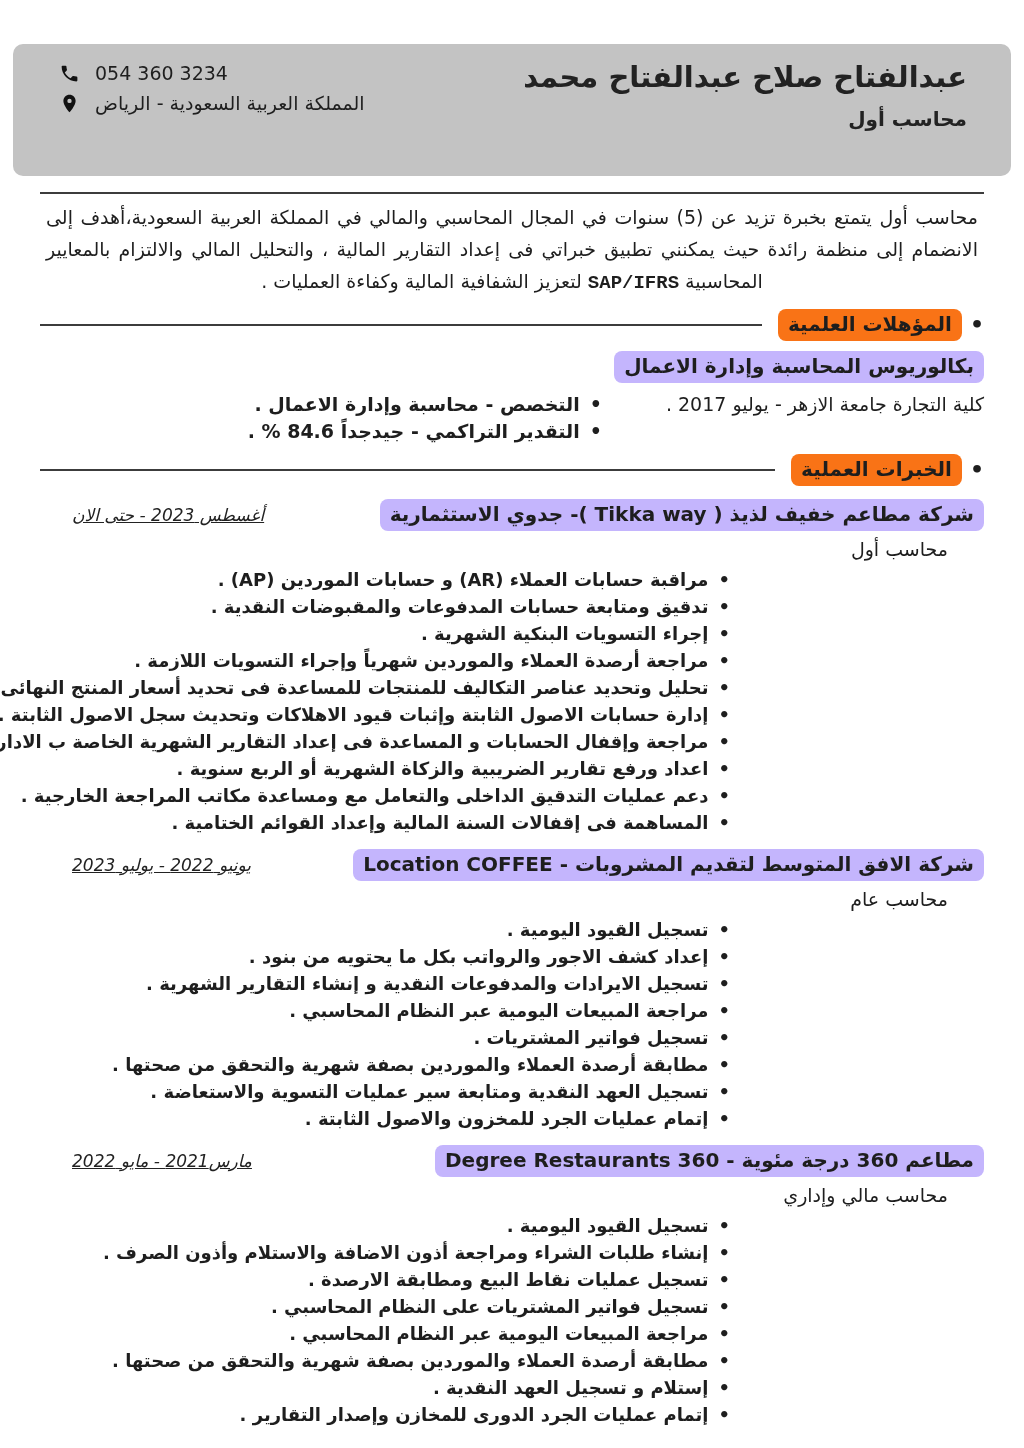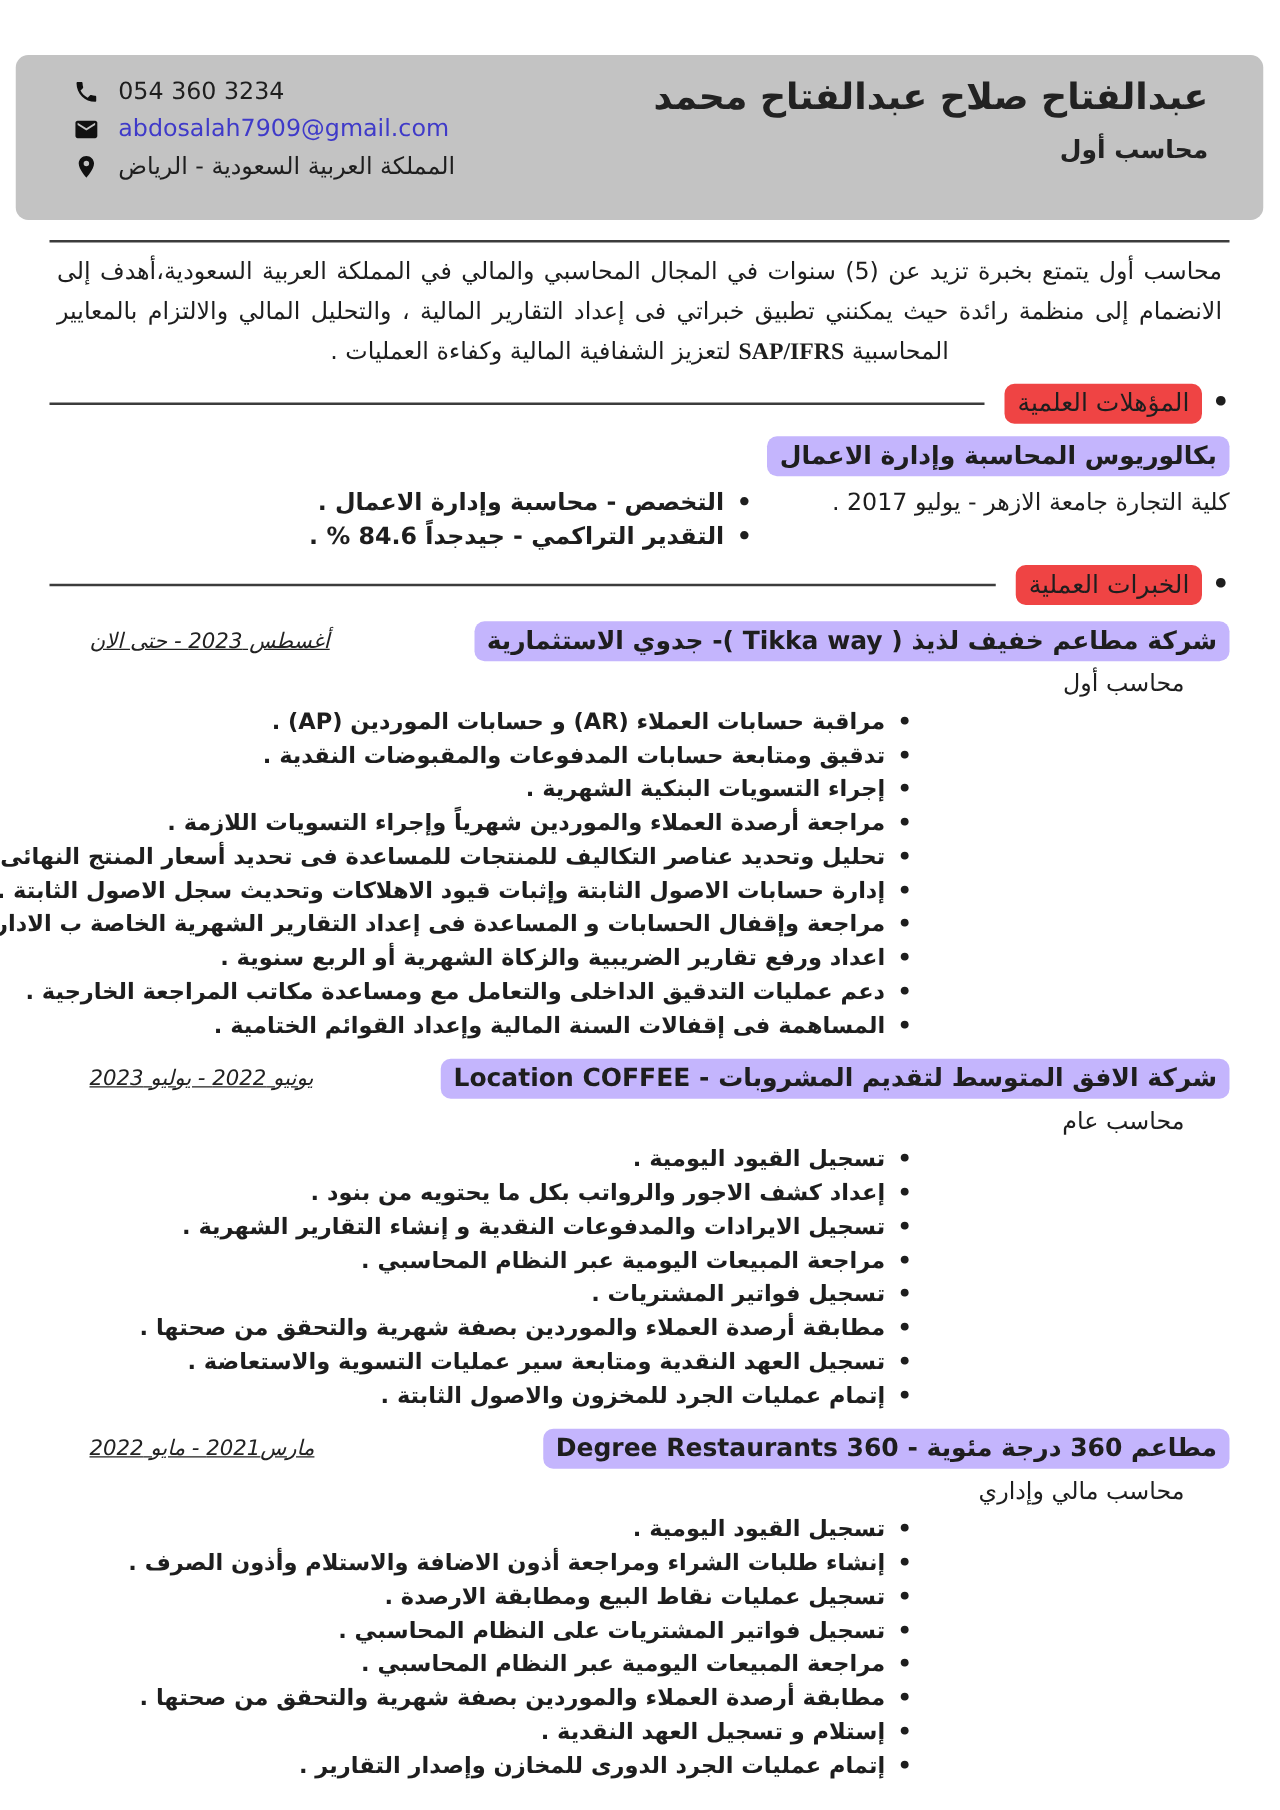--- a/index.html
+++ b/index.html
@@ -29,28 +29,28 @@
   .loc-text { direction: rtl; }
 
   
   .divider { margin: 16px 40px 0; border-top: 2px solid #3c3c3c; }
 
   
   .summary {
     margin: 8px 46px 0; font-size: 19px; line-height: 1.68;
     text-align: justify; text-align-last: center;
   }
-  .summary b { font-family: Liberation Serif, serif; margin-top: 34px; }
+  .summary b { font-family: Liberation Mono, monospace; margin-top: 34px; }
 
   
   .section-header { display: flex; align-items: center; margin: 9px 40px 0; gap: 8px; }
   .section-bullet::before { content: "•"; font-size: 22px; font-weight: 700; }
   .section-chip {
-    background: #ef4444; border-radius: 8px; padding: 3px 10px 5px;
-    font-size: 20px; font-weight: 400; white-space: nowrap;
+    background: #f97316; border-radius: 8px; padding: 3px 10px 5px;
+    font-size: 20px; font-weight: 700; white-space: nowrap;
   }
   .section-line { flex: 1; border-top: 2px solid #3c3c3c; margin-right: 8px; }
 
   
   .edu { margin: 10px 40px 0; }
   .chip {
     display: inline-block; background: #c4b5fd; border-radius: 8px;
     padding: 3px 10px 5px; font-size: 20px; font-weight: 700; white-space: nowrap;
   }
   .edu-row { display: flex; align-items: flex-start; gap: 64px; font-size: 19px; margin-top: 8px; }
@@ -77,26 +77,20 @@
   <div class="identity">
     <div class="name">عبدالفتاح صلاح عبدالفتاح محمد</div>
     <div class="headline">محاسب أول</div>
   </div>
   <div class="contact">
     <div class="contact-row">
       <svg viewBox="0 0 24 24">
           <path d="M6.62 10.79c1.44 2.83 3.76 5.14 6.59 6.59l2.2-2.2c.27-.27.67-.36 1.02-.24 1.12.37 2.33.57 3.57.57.55 0 1 .45 1 1V20c0 .55-.45 1-1 1-9.39 0-17-7.61-17-17 0-.55.45-1 1-1h3.5c.55 0 1 .45 1 1 0 1.25.2 2.45.57 3.57.11.35.03.74-.25 1.02l-2.2 2.2z"></path>
         </svg>
       <span>054 360 3234</span>
-    </div>
-    <div class="contact-row">
-      <svg viewBox="0 0 24 24">
-          <path d="M20 4H4c-1.1 0-1.99.9-1.99 2L2 18c0 1.1.9 2 2 2h16c1.1 0 2-.9 2-2V6c0-1.1-.9-2-2-2zm0 4-8 5-8-5V6l8 5 8-5v2z"></path>
-        </svg>
-      <a class="email-link" href="#">abdosalah7909@gmail.com</a>
     </div>
     <div class="contact-row">
       <svg viewBox="0 0 24 24">
           <path d="M12 2C8.13 2 5 5.13 5 9c0 5.25 7 13 7 13s7-7.75 7-13c0-3.87-3.13-7-7-7zm0 9.5a2.5 2.5 0 1 1 0-5 2.5 2.5 0 0 1 0 5z"></path>
         </svg>
       <span class="loc-text">المملكة العربية السعودية - الرياض</span>
     </div>
   </div>
 </header>
 

